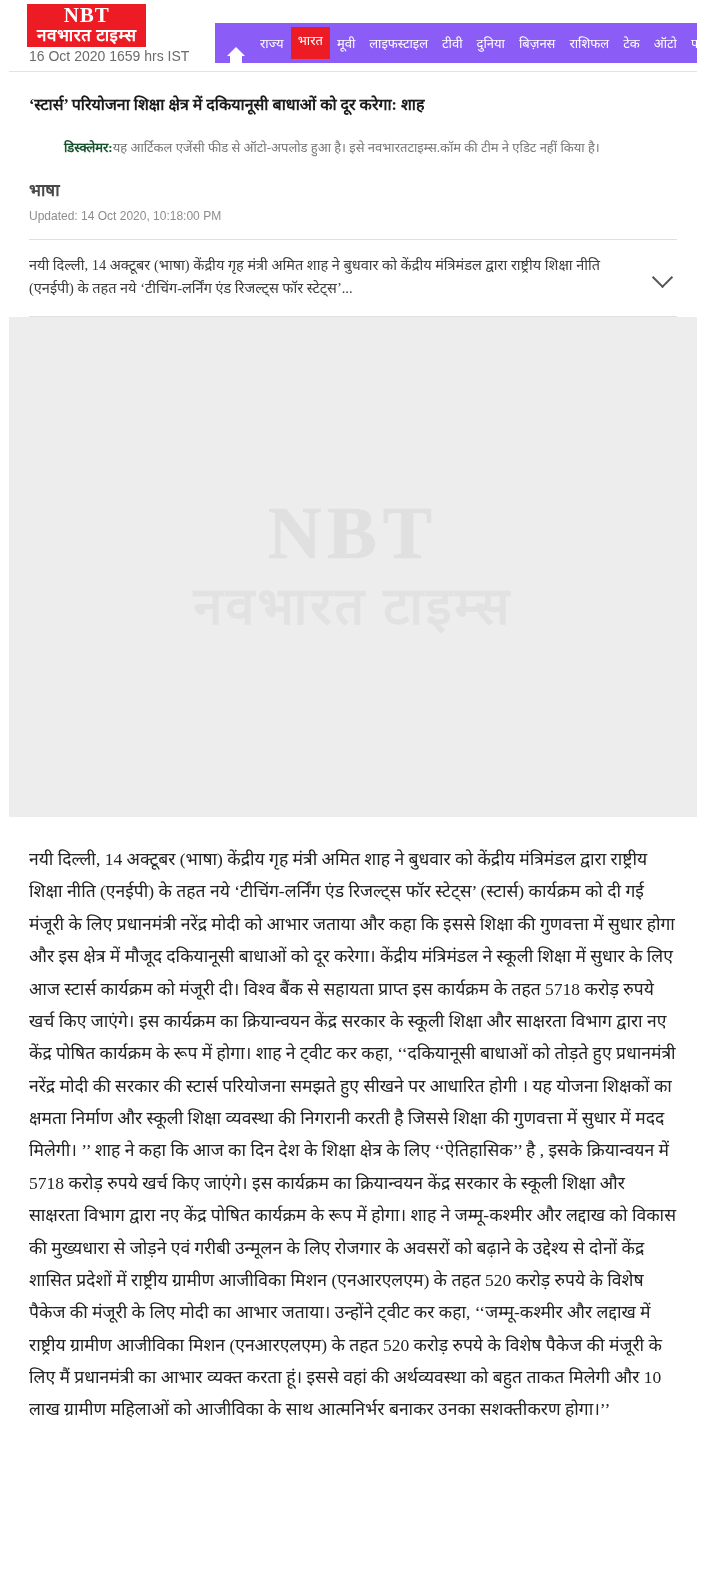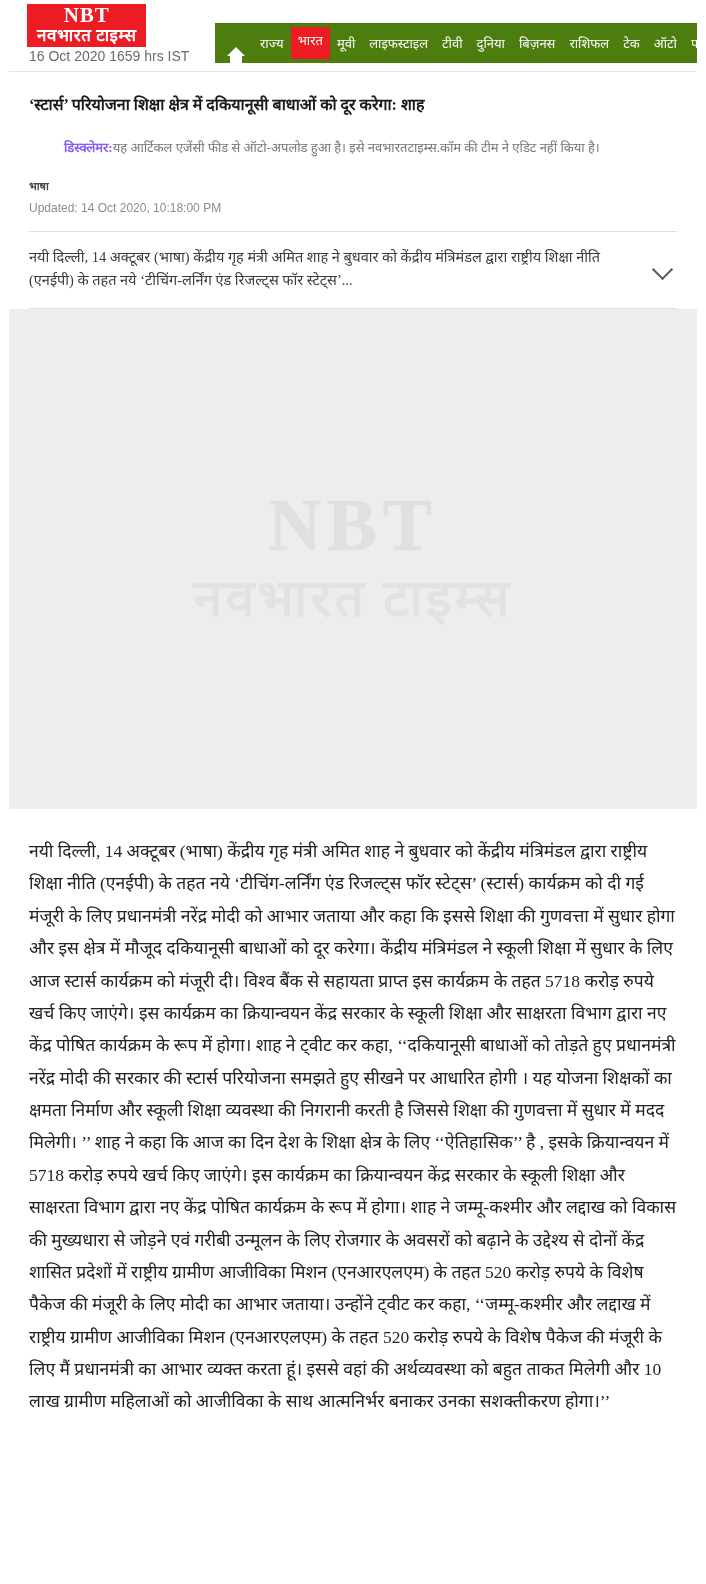--- a/index.html
+++ b/index.html
@@ -55,21 +55,21 @@
     letter-spacing: 0.5px;
   }
   .dateline {
     font-size: 14px;
     color: #6b6b6b;
     margin-top: 1px;
     padding-left: 2px;
   }
   .navbar {
     flex: 1 1 auto;
-    background: #4d7c0f;
+    background: #8b5cf6;
     display: flex;
     align-items: center;
     height: 40px;
     align-self: flex-end;
     margin-bottom: 8px;
     overflow: hidden;
     padding-left: 4px;
   }
   .nav-home {
     width: 34px;
@@ -123,27 +123,27 @@
     margin: 22px 0 0 0;
   }
   .disclaimer {
     margin-top: 22px;
     font-family: "Liberation Serif", serif;
     font-size: 13px;
     line-height: 1.55;
     color: #767676;
   }
   .disclaimer b {
-    color: #8b5cf6;
+    color: #14532d;
     padding-left: 35px;
   }
   .lang-label {
     margin-top: 20px;
     font-family: "Liberation Serif", serif;
-    font-size: 11px;
+    font-size: 17px;
     color: #4a4a4a;
     font-weight: bold;
   }
   .updated {
     margin-top: 8px;
     font-size: 12px;
     color: #8c8c8c;
   }
   .summary-row {
     margin-top: 16px;

